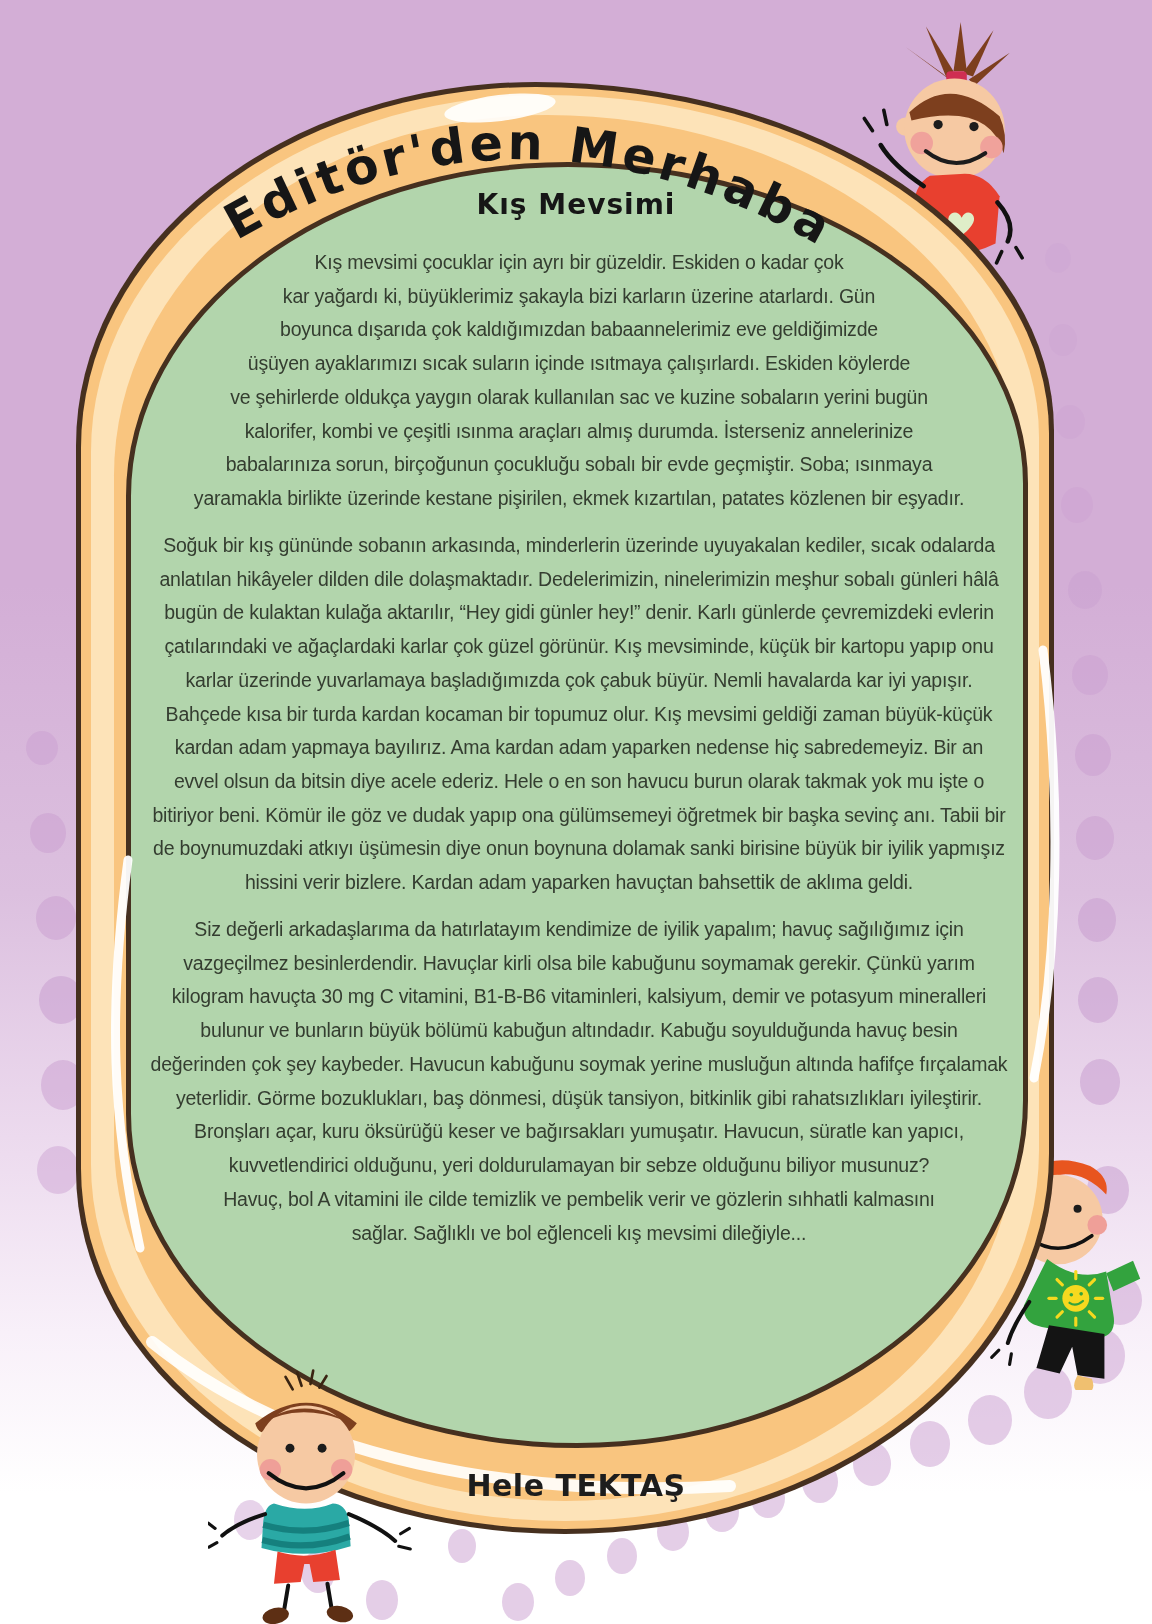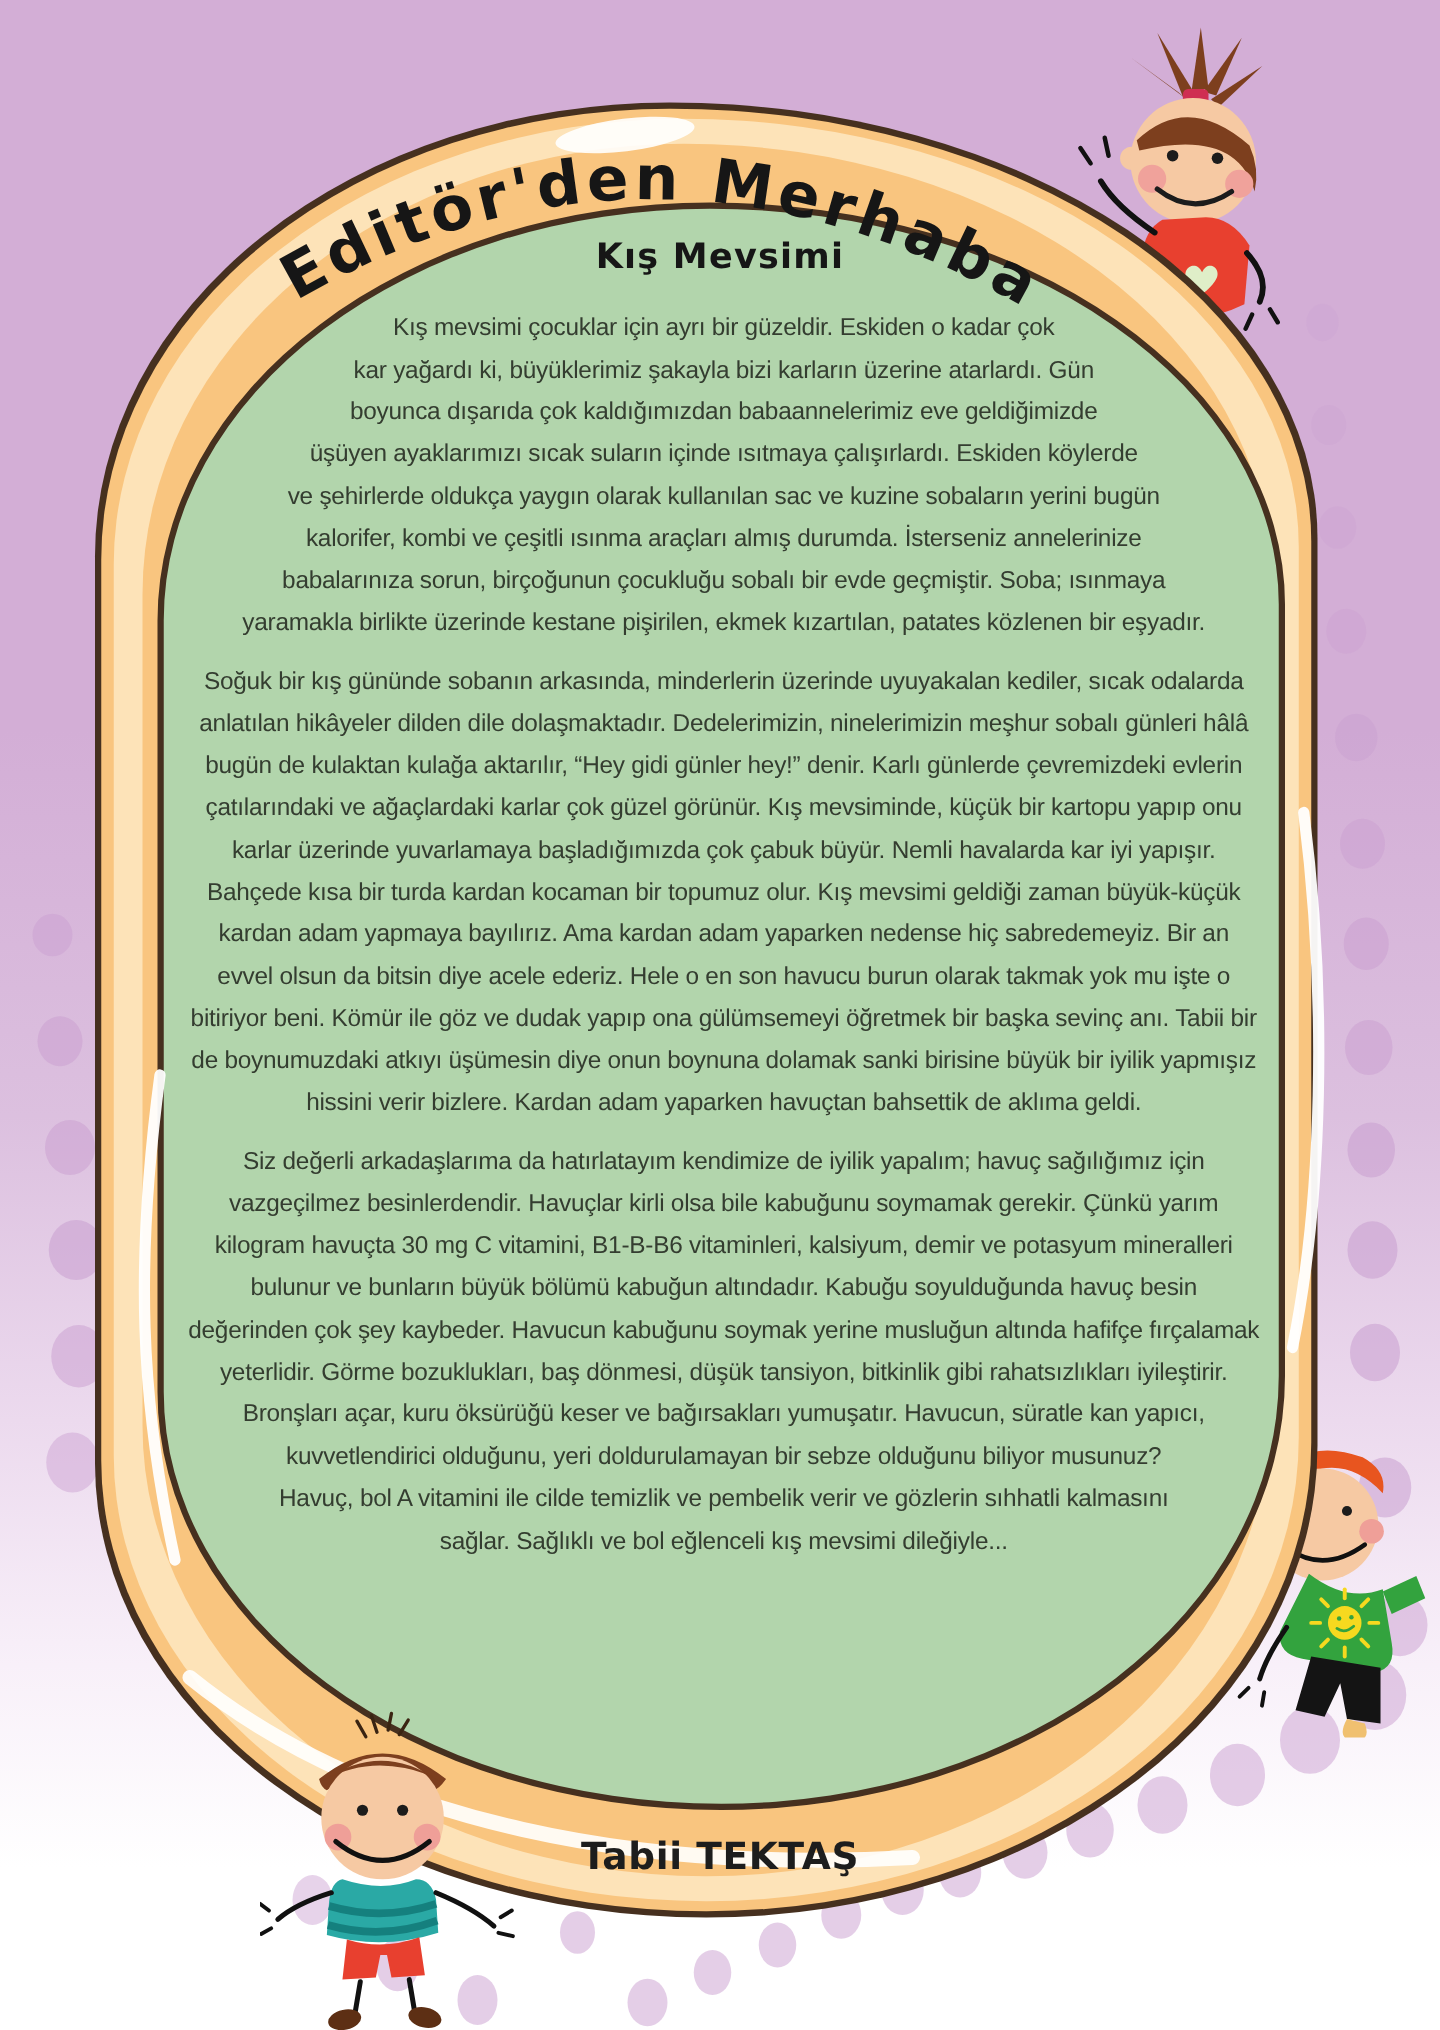--- a/index.html
+++ b/index.html
@@ -205,21 +205,21 @@
 <div class="article">
   <div class="shape shape-tl"></div>
   <div class="shape shape-tr"></div>
   <p>Kış mevsimi çocuklar için ayrı bir güzeldir. Eskiden o kadar çok kar yağardı ki, büyüklerimiz şakayla bizi karların üzerine atarlardı. Gün boyunca dışarıda çok kaldığımızdan babaannelerimiz eve geldiğimizde üşüyen ayaklarımızı sıcak suların içinde ısıtmaya çalışırlardı. Eskiden köylerde ve şehirlerde oldukça yaygın olarak kullanılan sac ve kuzine sobaların yerini bugün kalorifer, kombi ve çeşitli ısınma araçları almış durumda. İsterseniz annelerinize babalarınıza sorun, birçoğunun çocukluğu sobalı bir evde geçmiştir. Soba; ısınmaya yaramakla birlikte üzerinde kestane pişirilen, ekmek kızartılan, patates közlenen bir eşyadır.</p>
   <p>Soğuk bir kış gününde sobanın arkasında, minderlerin üzerinde uyuyakalan kediler, sıcak odalarda anlatılan hikâyeler dilden dile dolaşmaktadır. Dedelerimizin, ninelerimizin meşhur sobalı günleri hâlâ bugün de kulaktan kulağa aktarılır, “Hey gidi günler hey!” denir. Karlı günlerde çevremizdeki evlerin çatılarındaki ve ağaçlardaki karlar çok güzel görünür. Kış mevsiminde, küçük bir kartopu yapıp onu karlar üzerinde yuvarlamaya başladığımızda çok çabuk büyür. Nemli havalarda kar iyi yapışır. Bahçede kısa bir turda kardan kocaman bir topumuz olur. Kış mevsimi geldiği zaman büyük-küçük kardan adam yapmaya bayılırız. Ama kardan adam yaparken nedense hiç sabredemeyiz. Bir an evvel olsun da bitsin diye acele ederiz. Hele o en son havucu burun olarak takmak yok mu işte o bitiriyor beni. Kömür ile göz ve dudak yapıp ona gülümsemeyi öğretmek bir başka sevinç anı. Tabii bir de boynumuzdaki atkıyı üşümesin diye onun boynuna dolamak sanki birisine büyük bir iyilik yapmışız hissini verir bizlere. Kardan adam yaparken havuçtan bahsettik de aklıma geldi.</p>
   <div class="shape shape-bl"></div>
   <div class="shape shape-br"></div>
   <p>Siz değerli arkadaşlarıma da hatırlatayım kendimize de iyilik yapalım; havuç sağılığımız için vazgeçilmez besinlerdendir. Havuçlar kirli olsa bile kabuğunu soymamak gerekir. Çünkü yarım kilogram havuçta 30 mg C vitamini, B1-B-B6 vitaminleri, kalsiyum, demir ve potasyum mineralleri bulunur ve bunların büyük bölümü kabuğun altındadır. Kabuğu soyulduğunda havuç besin değerinden çok şey kaybeder. Havucun kabuğunu soymak yerine musluğun altında hafifçe fırçalamak yeterlidir. Görme bozuklukları, baş dönmesi, düşük tansiyon, bitkinlik gibi rahatsızlıkları iyileştirir. Bronşları açar, kuru öksürüğü keser ve bağırsakları yumuşatır. Havucun, süratle kan yapıcı, kuvvetlendirici olduğunu, yeri doldurulamayan bir sebze olduğunu biliyor musunuz? Havuç, bol A vitamini ile cilde temizlik ve pembelik verir ve gözlerin sıhhatli kalmasını sağlar. Sağlıklı ve bol eğlenceli kış mevsimi dileğiyle...</p>
 </div>
 
-<div class="signature">Tabii TEKTAŞ</div>
+<div class="signature">Hele TEKTAŞ</div>
 
 <svg id="boy-left" class="char" viewBox="0 0 230 290">
   <path d="M105 20 L100 5 M115 18 L118 3 M95 24 L87 10 M125 22 L133 9" stroke="#3a2412" stroke-width="3" stroke-linecap="round"></path>
   <path d="M53 62 Q110 16 167 62 Q160 72 155 72 Q110 36 60 72 Q55 70 53 62 Z" fill="#7d3f1e"></path>
   <circle cx="110" cy="97" r="55" fill="#f6c9a3"></circle>
   <path d="M56 64 Q110 26 164 66 Q150 56 130 52 Q90 44 56 64 Z" fill="#7d3f1e"></path>
   <circle cx="70" cy="114" r="12" fill="#ef9f98"></circle>
   <circle cx="150" cy="114" r="12" fill="#ef9f98"></circle>
   <circle cx="92" cy="90" r="5" fill="#1c1c1c"></circle>
   <circle cx="128" cy="90" r="5" fill="#1c1c1c"></circle>

